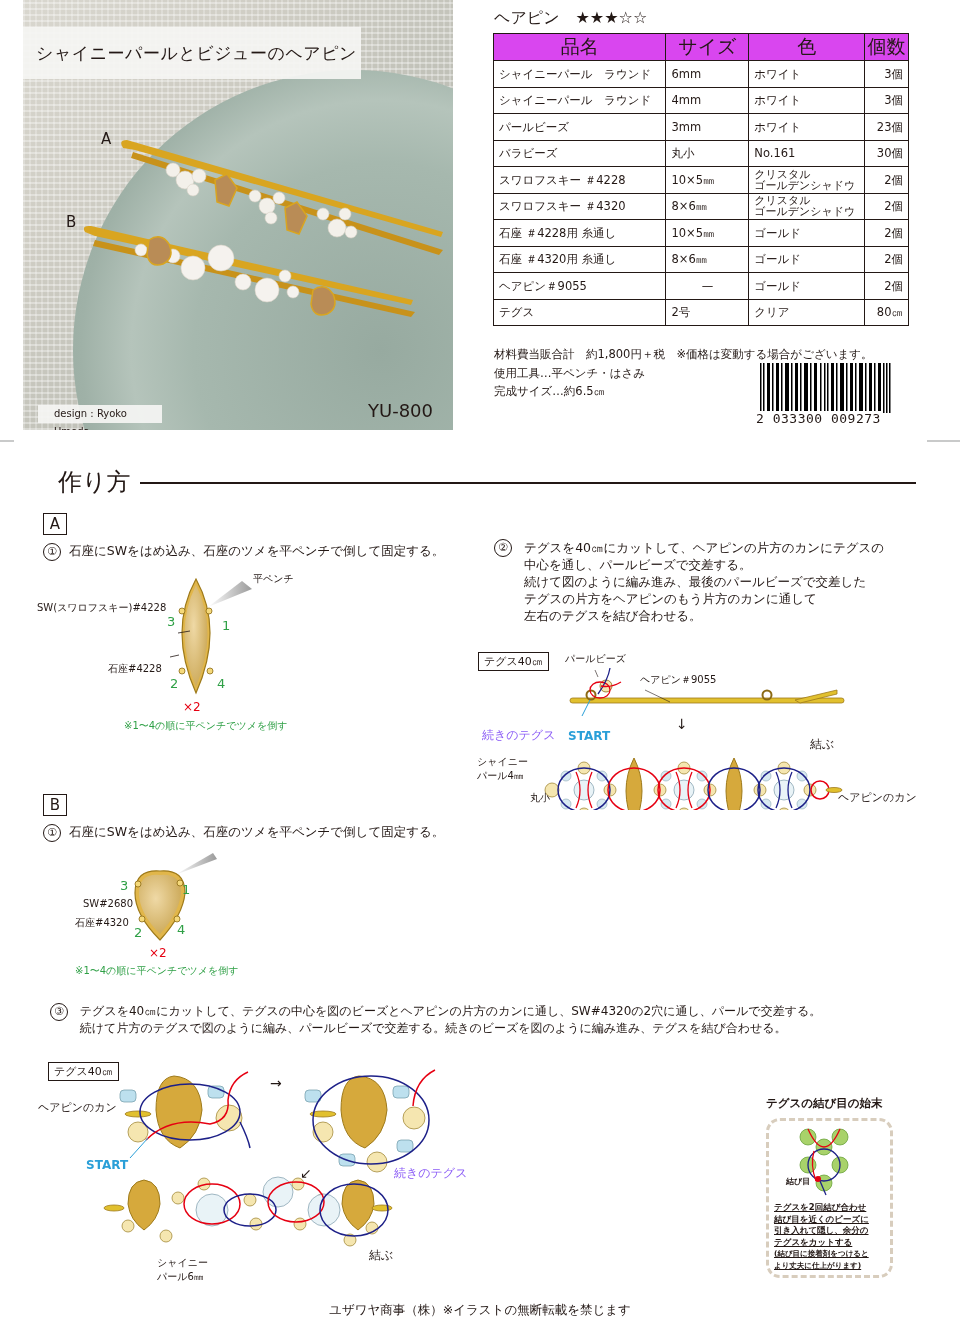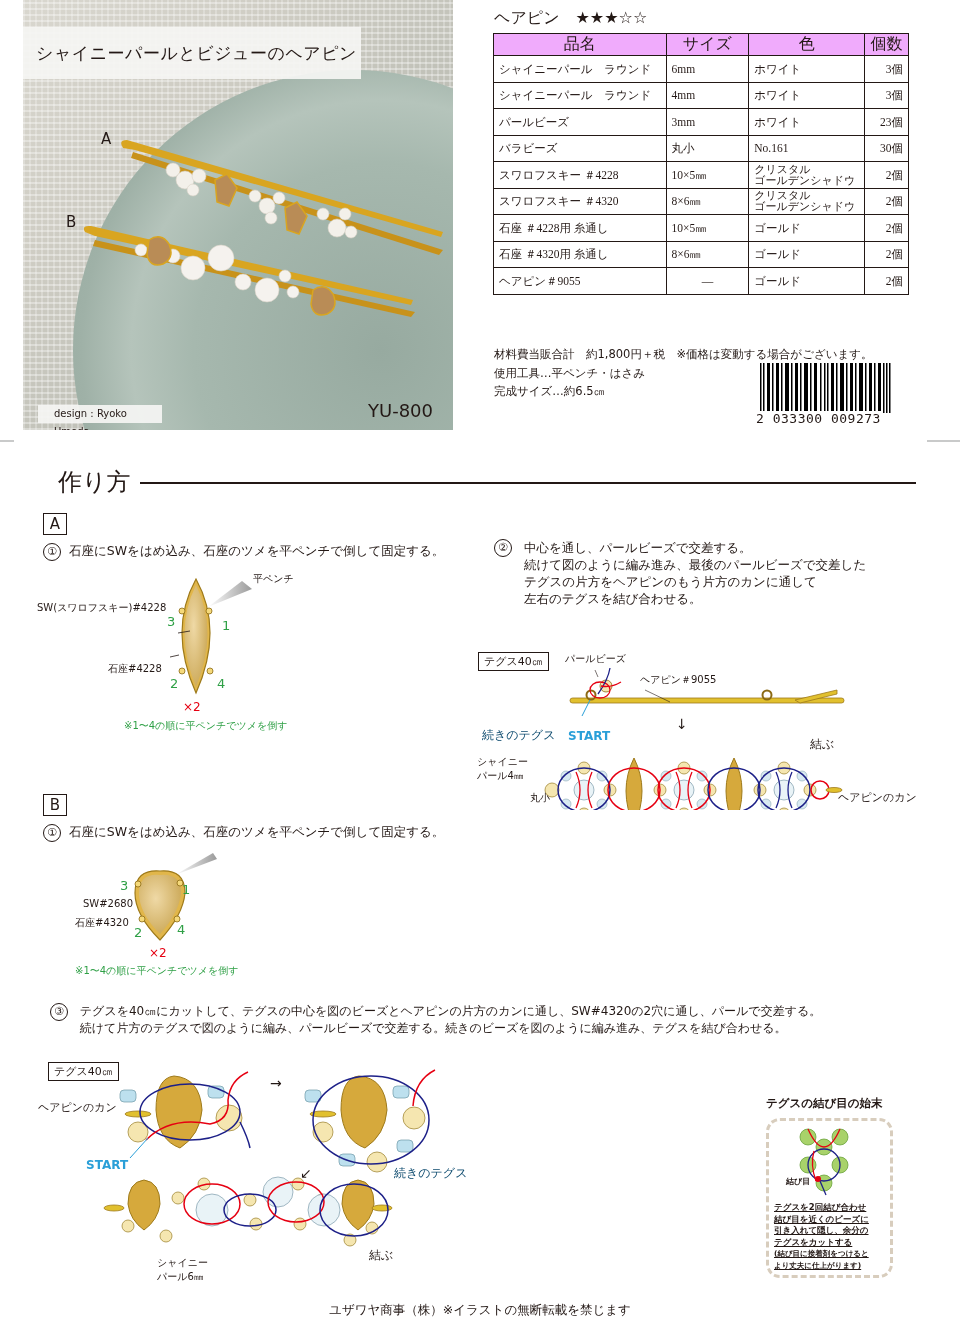--- a/index.html
+++ b/index.html
@@ -17,41 +17,41 @@
   .title-band { left: 0; top: 27px; width: 338px; height: 52px; background: rgba(245,245,243,0.92);
     font-size: 17px; line-height: 52px; padding-left: 13px; color: #231815; letter-spacing: 0.5px; }
   .pin-label { font-size: 15px; color: #231815; }
   .credit { left: 15px; top: 405px; width: 124px; height: 18px; background: rgba(245,245,243,0.92);
     font-size: 10px; line-height: 18px; padding-left: 16px; color: #231815; }
   .code { left: 345px; top: 400px; font-size: 18px; color: #231815; }
 
   
   .spec-title { left: 494px; top: 8px; font-size: 16px; color: #231815; }
   table.parts { position: absolute; left: 493px; top: 33px; width: 416px; border-collapse: collapse; font-size: 11.5px; }
-  table.parts th { background: #f0abfc; font-weight: normal; height: 15px; border: 1.5px solid #231815; font-size: 16px; }
-  table.parts td { border: 1.5px solid #231815; height: 26.5px; padding: 0 5px; vertical-align: middle; line-height: 12px; font-family: Liberation Serif, serif; }
+  table.parts th { background: #d946ef; font-weight: normal; height: 15px; border: 1.5px solid #231815; font-size: 19px; }
+  table.parts td { border: 1.5px solid #231815; height: 26.5px; padding: 0 5px; vertical-align: middle; line-height: 12px; }
   table.parts td.num { text-align: right; }
   table.parts td.center { text-align: center; }
   .notes { left: 494px; top: 345px; font-size: 11.5px; line-height: 18.5px; }
   .barcode { left: 760px; top: 363px; width: 150px; height: 60px; }
   .barcode .bars { position: absolute; left: 0; top: 0; width: 150px; height: 50px; }
   .barcode .digits { position: absolute; left: -4px; top: 48px; font-size: 13px; font-family: "DejaVu Sans Mono", monospace; letter-spacing: 0.5px; background: #fff; }
   .divider-tick { height: 2px; background: #c9caca; }
 
   
   .sec-title { left: 58px; top: 466px; font-size: 24px; color: #231815; }
   .sec-line { left: 140px; top: 482px; width: 776px; height: 2px; background: #231815; }
   .box-letter { width: 24px; height: 22px; border: 1.3px solid #231815; font-size: 15px; text-align: center; line-height: 20px; }
 
   .step { font-size: 12.5px; line-height: 17px; color: #231815; }
   .step .n { display: inline-block; width: 18px; height: 18px; border: 1px solid #231815; border-radius: 50%; text-align: center; line-height: 16px; font-size: 11px; margin-right: 8px; }
   .lbl { font-size: 10px; color: #231815; white-space: nowrap; }
   .green { color: #2fa046; }
   .red { color: #e60012; }
-  .orange { color: #0c4a6e; }
+  .orange { color: #8b5cf6; }
   .blue { color: #2a9fd8; margin-top: 15px; }
   .tag-box { border: 1px solid #231815; font-size: 11px; padding: 1px 5px; background: #fff; }
 
   .finish-box { left: 766px; top: 1118px; width: 127px; height: 160px; border: 3px dashed #d8cdbd; border-radius: 14px; }
   .finish-title { left: 766px; top: 1096px; font-size: 11.5px; font-weight: bold; }
   .finish-text { left: 774px; top: 1202px; font-size: 8.5px; font-weight: bold; line-height: 11.5px; text-decoration: underline; }
   .finish-text .small { font-size: 7.5px; }
   .footer { left: 0; top: 1302px; width: 960px; text-align: center; font-size: 12.5px; color: #231815; }
 </style>
 </head>
@@ -169,20 +169,26 @@
         <td>石座 ＃4320用 糸通し</td>
         <td>8×6㎜</td>
         <td>ゴールド</td>
         <td class="num">2個</td>
       </tr>
     <tr>
         <td>ヘアピン＃9055</td>
         <td class="center">—</td>
         <td>ゴールド</td>
         <td class="num">2個</td>
+      </tr>
+    <tr>
+        <td>テグス</td>
+        <td>2号</td>
+        <td>クリア</td>
+        <td class="num">80㎝</td>
       </tr>
   </tbody>
 </table>
 
 <div class="abs notes">
   <div>材料費当販合計　約1,800円＋税　※価格は変動する場合がございます。</div>
   <div>使用工具…平ペンチ・はさみ</div>
   <div>完成サイズ…約6.5㎝</div>
 </div>
 
@@ -262,20 +268,21 @@
 <div class="abs lbl green" style="left:170px;top:676px;font-size:13px">2</div>
 <div class="abs lbl green" style="left:217px;top:676px;font-size:13px">4</div>
 <div class="abs lbl" style="left:37px;top:601px">SW(スワロフスキー)#4228</div>
 <div class="abs lbl" style="left:108px;top:662px">石座#4228</div>
 <div class="abs lbl red" style="left:183px;top:700px;font-size:12px">×2</div>
 <div class="abs lbl green" style="left:124px;top:719px">※1〜4の順に平ペンチでツメを倒す</div>
 
 <div class="abs step" style="left:494px;top:539px">
   <span class="n" style="vertical-align:top">②</span>
   <div style="display:inline-block;vertical-align:top">
+    <div>テグスを40㎝にカットして、ヘアピンの片方のカンにテグスの</div>
     <div>中心を通し、パールビーズで交差する。</div>
     <div>続けて図のように編み進み、最後のパールビーズで交差した</div>
     <div>テグスの片方をヘアピンのもう片方のカンに通して</div>
     <div>左右のテグスを結び合わせる。</div>
   </div>
 </div>
 
 <div class="abs tag-box" style="left:478px;top:652px">テグス40㎝</div>
 <div class="abs lbl" style="left:565px;top:652px">パールビーズ</div>
 <div class="abs lbl" style="left:640px;top:673px">ヘアピン＃9055</div>

